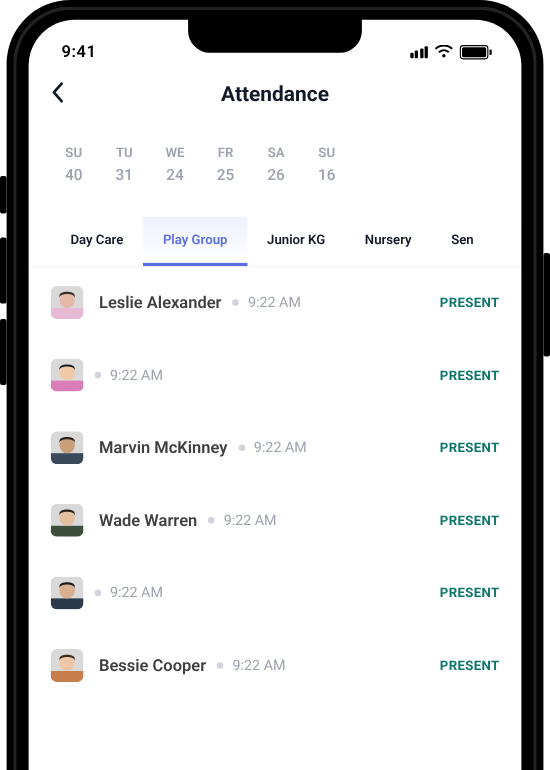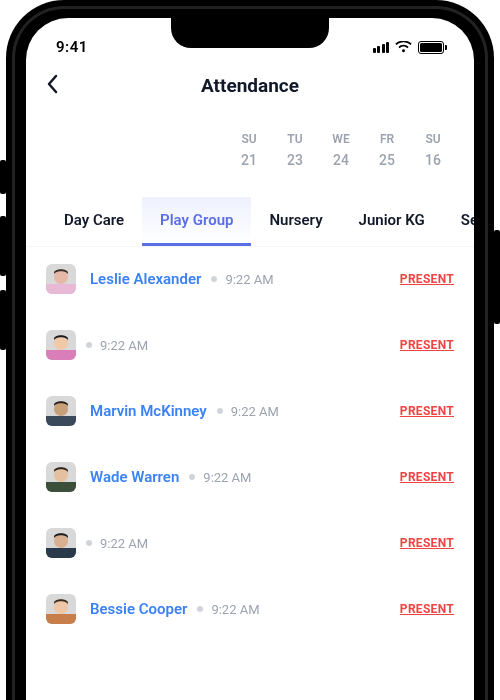--- a/index.html
+++ b/index.html
@@ -28,42 +28,42 @@
   .battery { width:26px; height:13px; border:1.5px solid #000; border-radius:3px; position:relative; }
   .battery::after{content:"";position:absolute;right:-3.5px;top:3px;width:2px;height:5px;background:#000;border-radius:0 1px 1px 0;}
   .battery-fill{position:absolute;top:1px;left:1px;bottom:1px;width:90%;background:#000;border-radius:1.5px;}
 
   
   .header { display:flex; align-items:center; padding:8px 20px 14px 20px; position:relative; }
   .back-btn { position:absolute; left:20px; font-size:24px; line-height:1; }
   .header-title { flex:1; text-align:center; font-size:19px; font-weight:700; color:#111827; }
 
   
-  .calendar { display:flex; justify-content:flex-end; padding:6px 18px 14px 18px; }
+  .calendar { display:flex; justify-content:flex-start; padding:6px 18px 14px 18px; }
   .cal-day { width:46px; height:66px; display:flex; flex-direction:column; align-items:center; justify-content:center; gap:6px; border-radius:24px; }
   .cal-dow { font-size:12px; font-weight:600; color:#9ca3af; }
   .cal-date { font-size:14px; font-weight:500; color:#9ca3af; }
   .cal-day.active { background:#5a6ee5; }
   .cal-day.active .cal-dow, .cal-day.active .cal-date { color:#fff; }
 
   
   .tabs { display:flex; padding:0 0 0 20px; gap:0; overflow:hidden; box-shadow:0 1px 0 rgba(0,0,0,0.04); }
-  .tab { padding:14px 18px 14px 18px; font-size:15px; font-weight:600; color:#111827; white-space:nowrap; border-bottom:3px solid transparent; }
+  .tab { padding:14px 18px 14px 18px; font-size:12px; font-weight:600; color:#111827; white-space:nowrap; border-bottom:3px solid transparent; }
   .tab.active { color:#5a6ee5; border-bottom:3px solid #5a6ee5; background:linear-gradient(180deg,#eef1fe 0%,rgba(255,255,255,0) 100%); }
 
   
   .list { padding:0 20px; }
   .row { display:flex; align-items:center; padding:18px 0; }
   .avatar { width:30px; height:30px; border-radius:6px; overflow:hidden; flex:0 0 30px; }
   .avatar svg{display:block}
-  .name { margin-left:14px; font-size:15px; font-weight:600; color:#3b82f6; }
+  .name { margin-left:14px; font-size:15px; font-weight:600; color:#404040; }
   .dot { width:6px; height:6px; border-radius:50%; background:#d1d5db; margin:0 8px 0 10px; }
   .time { font-size:13px; color:#9ca3af; }
   .spacer { flex:1; }
-  .status { font-size:12px; font-weight:700; color:#ef4444; letter-spacing:0.3px;text-decoration:underline; }
+  .status { font-size:12px; font-weight:700; color:#0f766e; letter-spacing:0.3px; }
 </style>
 </head>
 <body>
 
 <div class="side-btn sb-left1"></div>
 <div class="side-btn sb-left2"></div>
 <div class="side-btn sb-left3"></div>
 <div class="side-btn sb-right"></div>
 
 <div class="phone-frame">
@@ -96,45 +96,49 @@
         <svg width="12" height="20" viewBox="0 0 12 20">
             <path d="M10 2 L3 10 L10 18" stroke="#111827" stroke-width="2.5" fill="none" stroke-linecap="round" stroke-linejoin="round"></path>
           </svg>
       </div>
       <div class="header-title">Attendance</div>
     </div>
 
     <div class="calendar" id="calendar">
         <div class="cal-day">
           <div class="cal-dow">SU</div>
-          <div class="cal-date">21</div>
+          <div class="cal-date">40</div>
         </div>
         <div class="cal-day">
           <div class="cal-dow">TU</div>
-          <div class="cal-date">23</div>
+          <div class="cal-date">31</div>
         </div>
         <div class="cal-day">
           <div class="cal-dow">WE</div>
           <div class="cal-date">24</div>
         </div>
         <div class="cal-day">
           <div class="cal-dow">FR</div>
           <div class="cal-date">25</div>
+        </div>
+        <div class="cal-day">
+          <div class="cal-dow">SA</div>
+          <div class="cal-date">26</div>
         </div>
         <div class="cal-day">
           <div class="cal-dow">SU</div>
           <div class="cal-date">16</div>
         </div>
       </div>
 
     <div class="tabs" id="tabs">
         <div class="tab">Day Care</div>
         <div class="tab active">Play Group</div>
+        <div class="tab">Junior KG</div>
         <div class="tab">Nursery</div>
-        <div class="tab">Junior KG</div>
         <div class="tab">Sen</div>
       </div>
 
     <div class="list" id="list">
         <div class="row">
           <div class="avatar">
             <svg width="30" height="30" viewBox="0 0 30 30">
               <rect width="30" height="30" fill="#d9d9d9"></rect>
               <rect x="0" y="20" width="30" height="10" fill="#e8b9d4"></rect>
               <circle cx="15" cy="13" r="7" fill="#e5b8a8"></circle>

